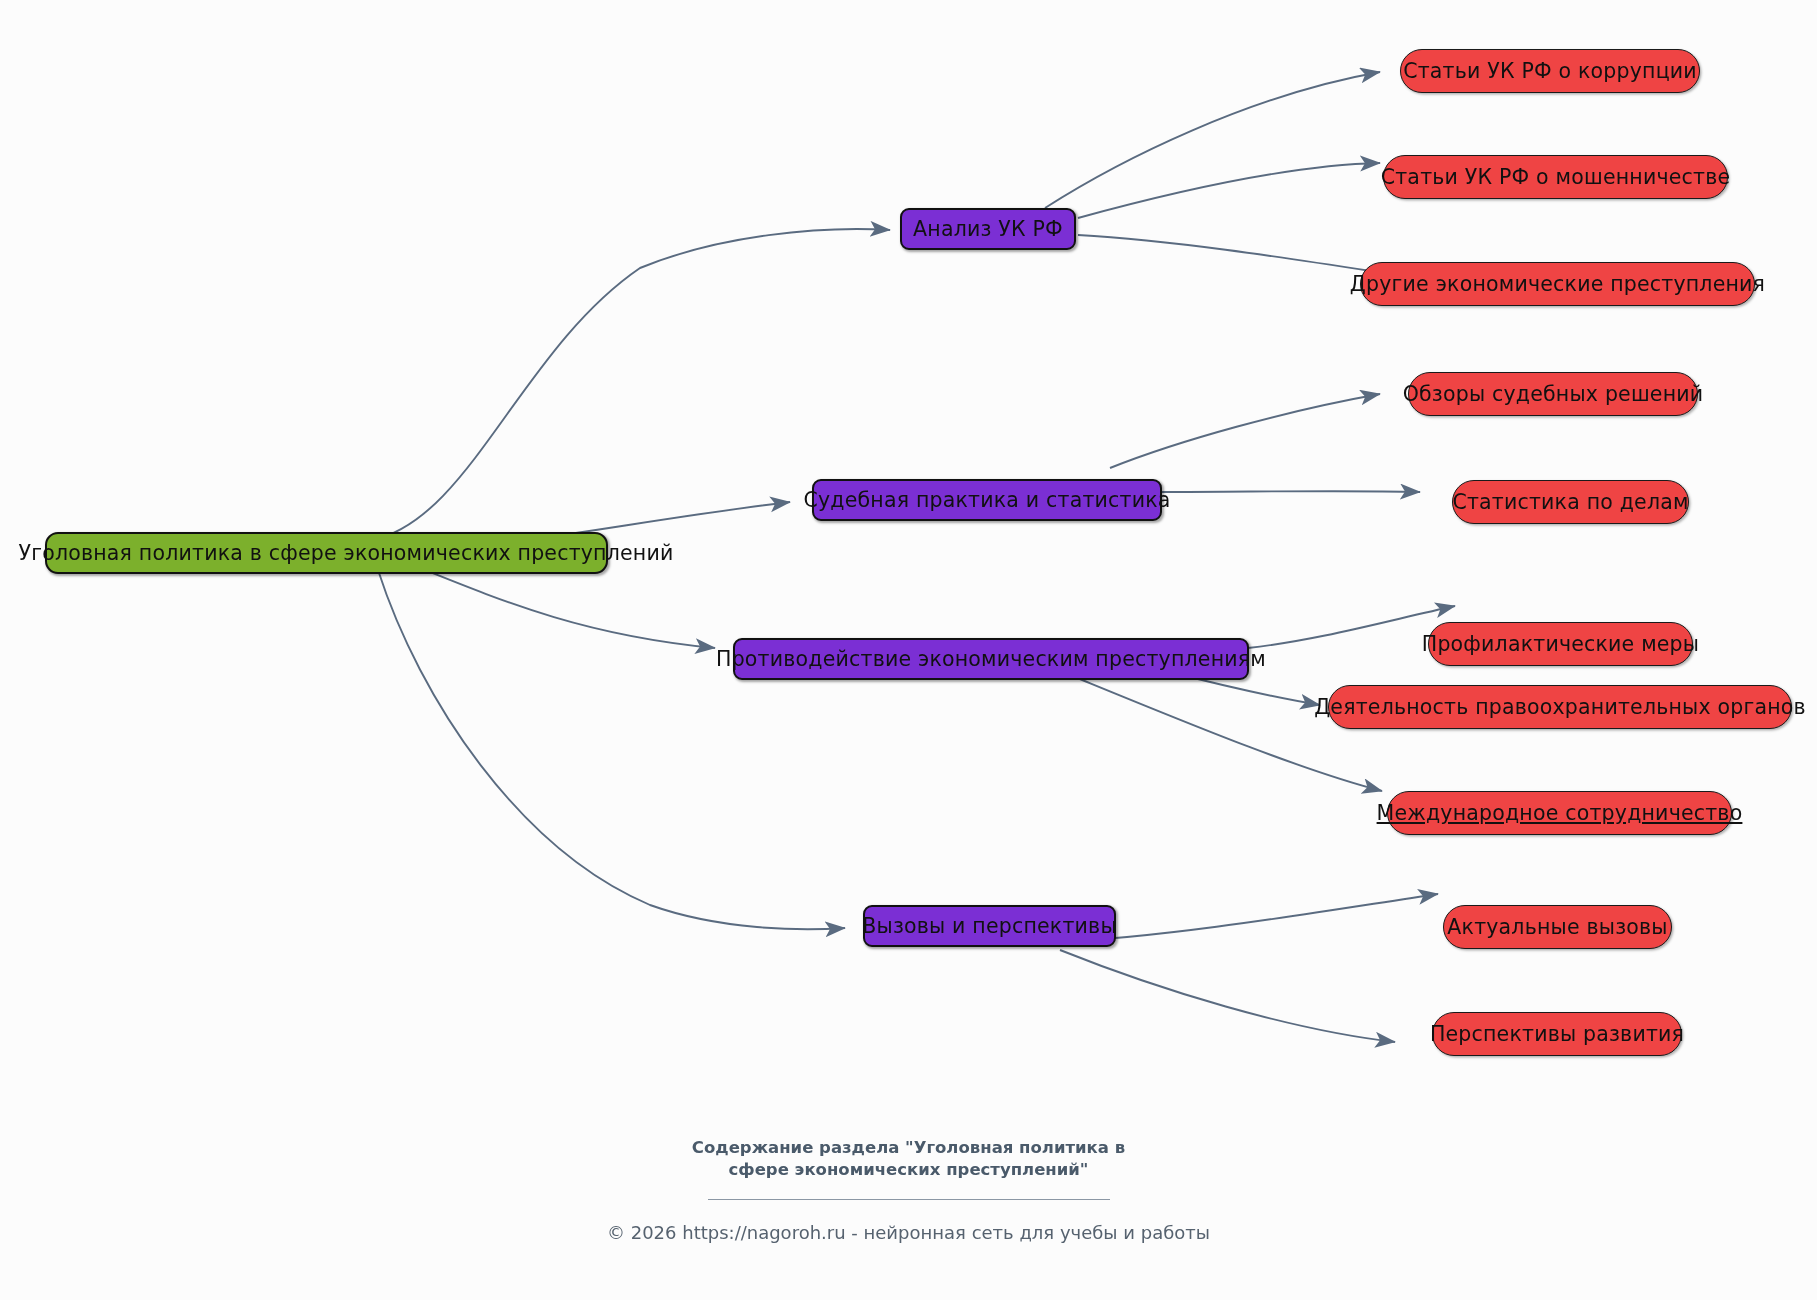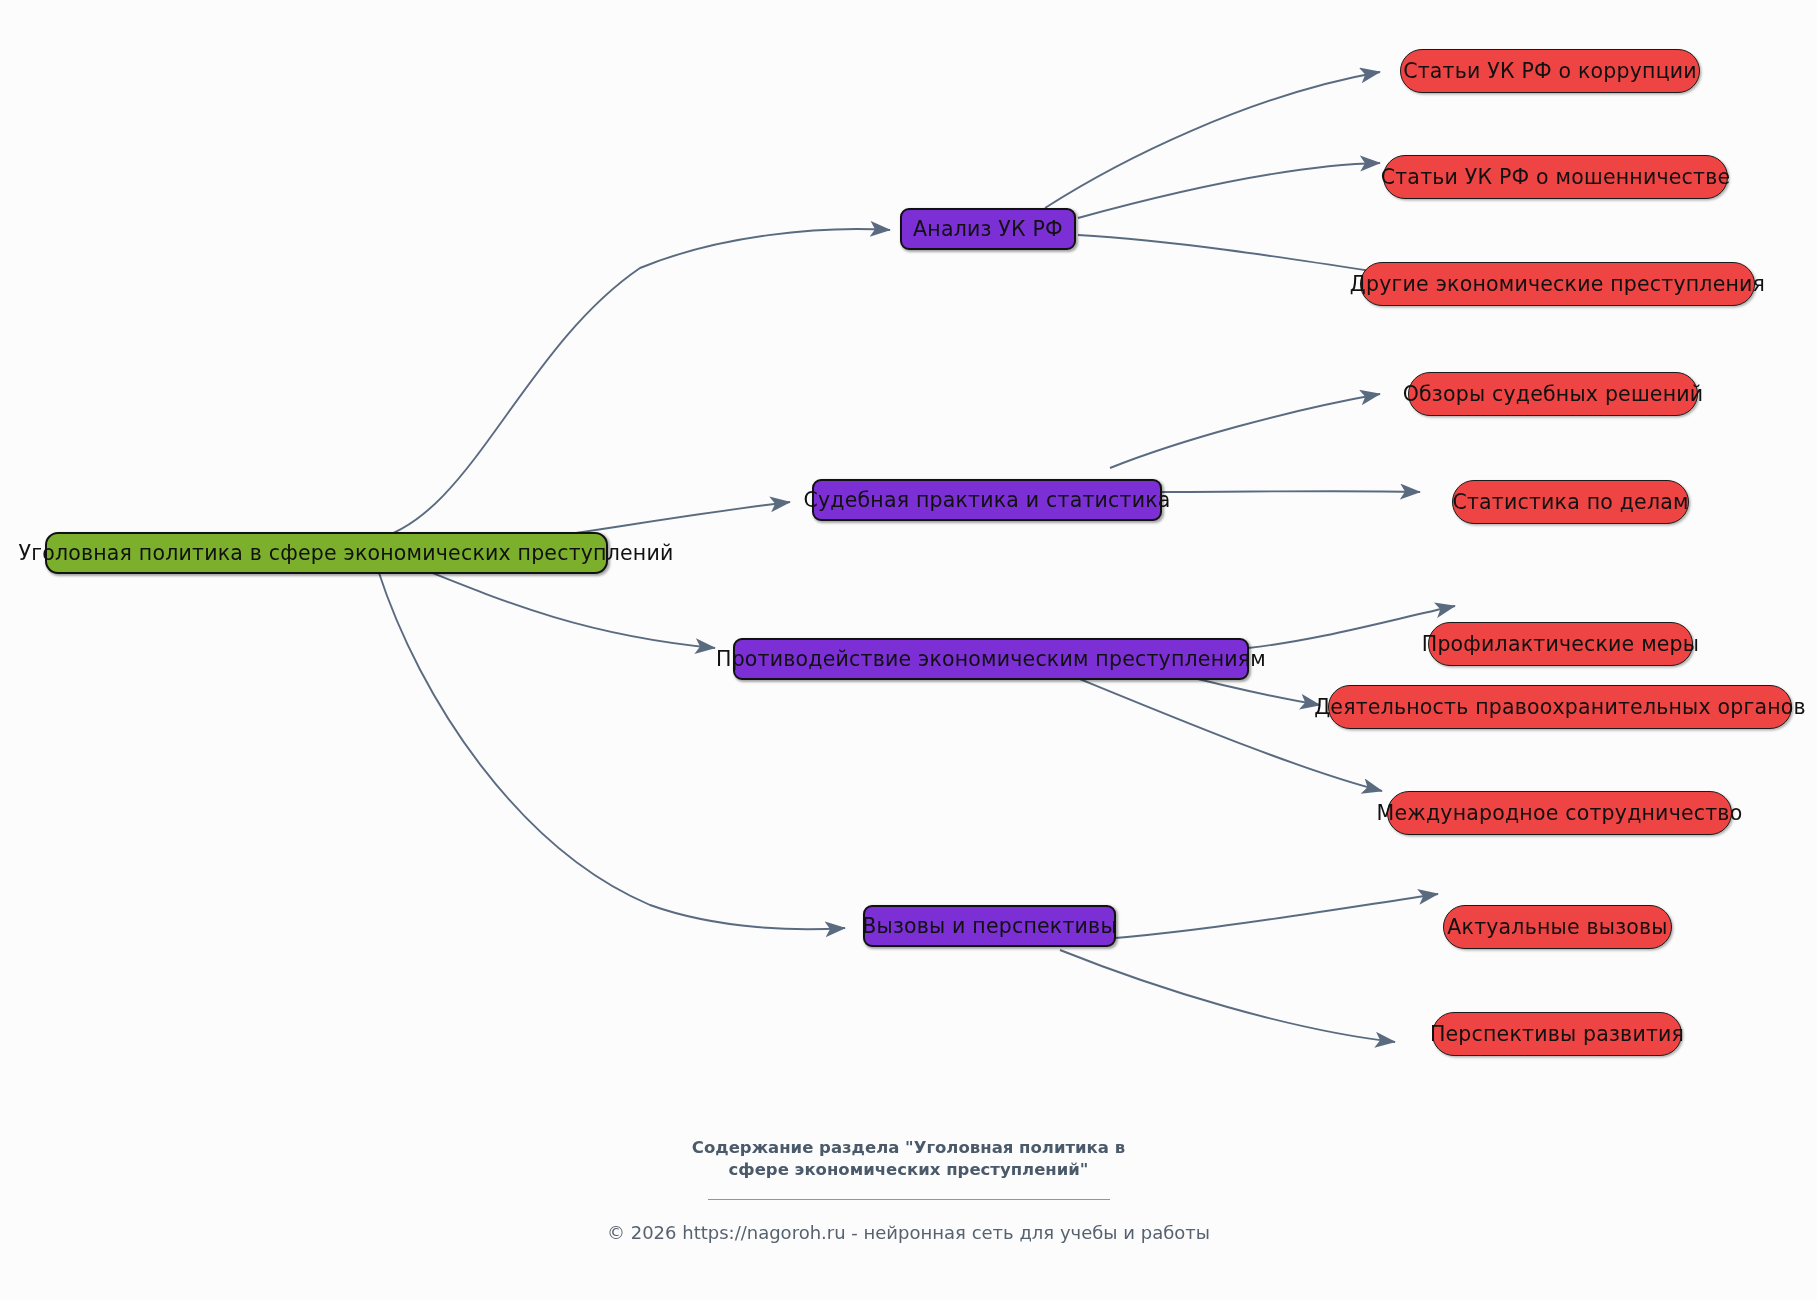--- a/index.html
+++ b/index.html
@@ -160,21 +160,21 @@
   </div>
 
   <div class="node node-leaf" style="left:1428px; top:585px; width:265px;margin-top:37px;">
     <span>Профилактические меры</span>
   </div>
 
   <div class="node node-leaf" style="left:1328px; top:685px; width:464px;">
     <span>Деятельность правоохранительных органов</span>
   </div>
 
-  <div class="node node-leaf" style="left:1387px; top:791px; width:345px;">
+  <div class="node node-leaf" style="left:1387px; top:791px; width:345px;text-decoration:underline;">
     <span>Международное сотрудничество</span>
   </div>
 
   <div class="node node-branch" style="left:863px; top:905px; width:253px;">
     <span>Вызовы и перспективы</span>
   </div>
 
   <div class="node node-leaf" style="left:1443px; top:905px; width:229px;">
     <span>Актуальные вызовы</span>
   </div>

